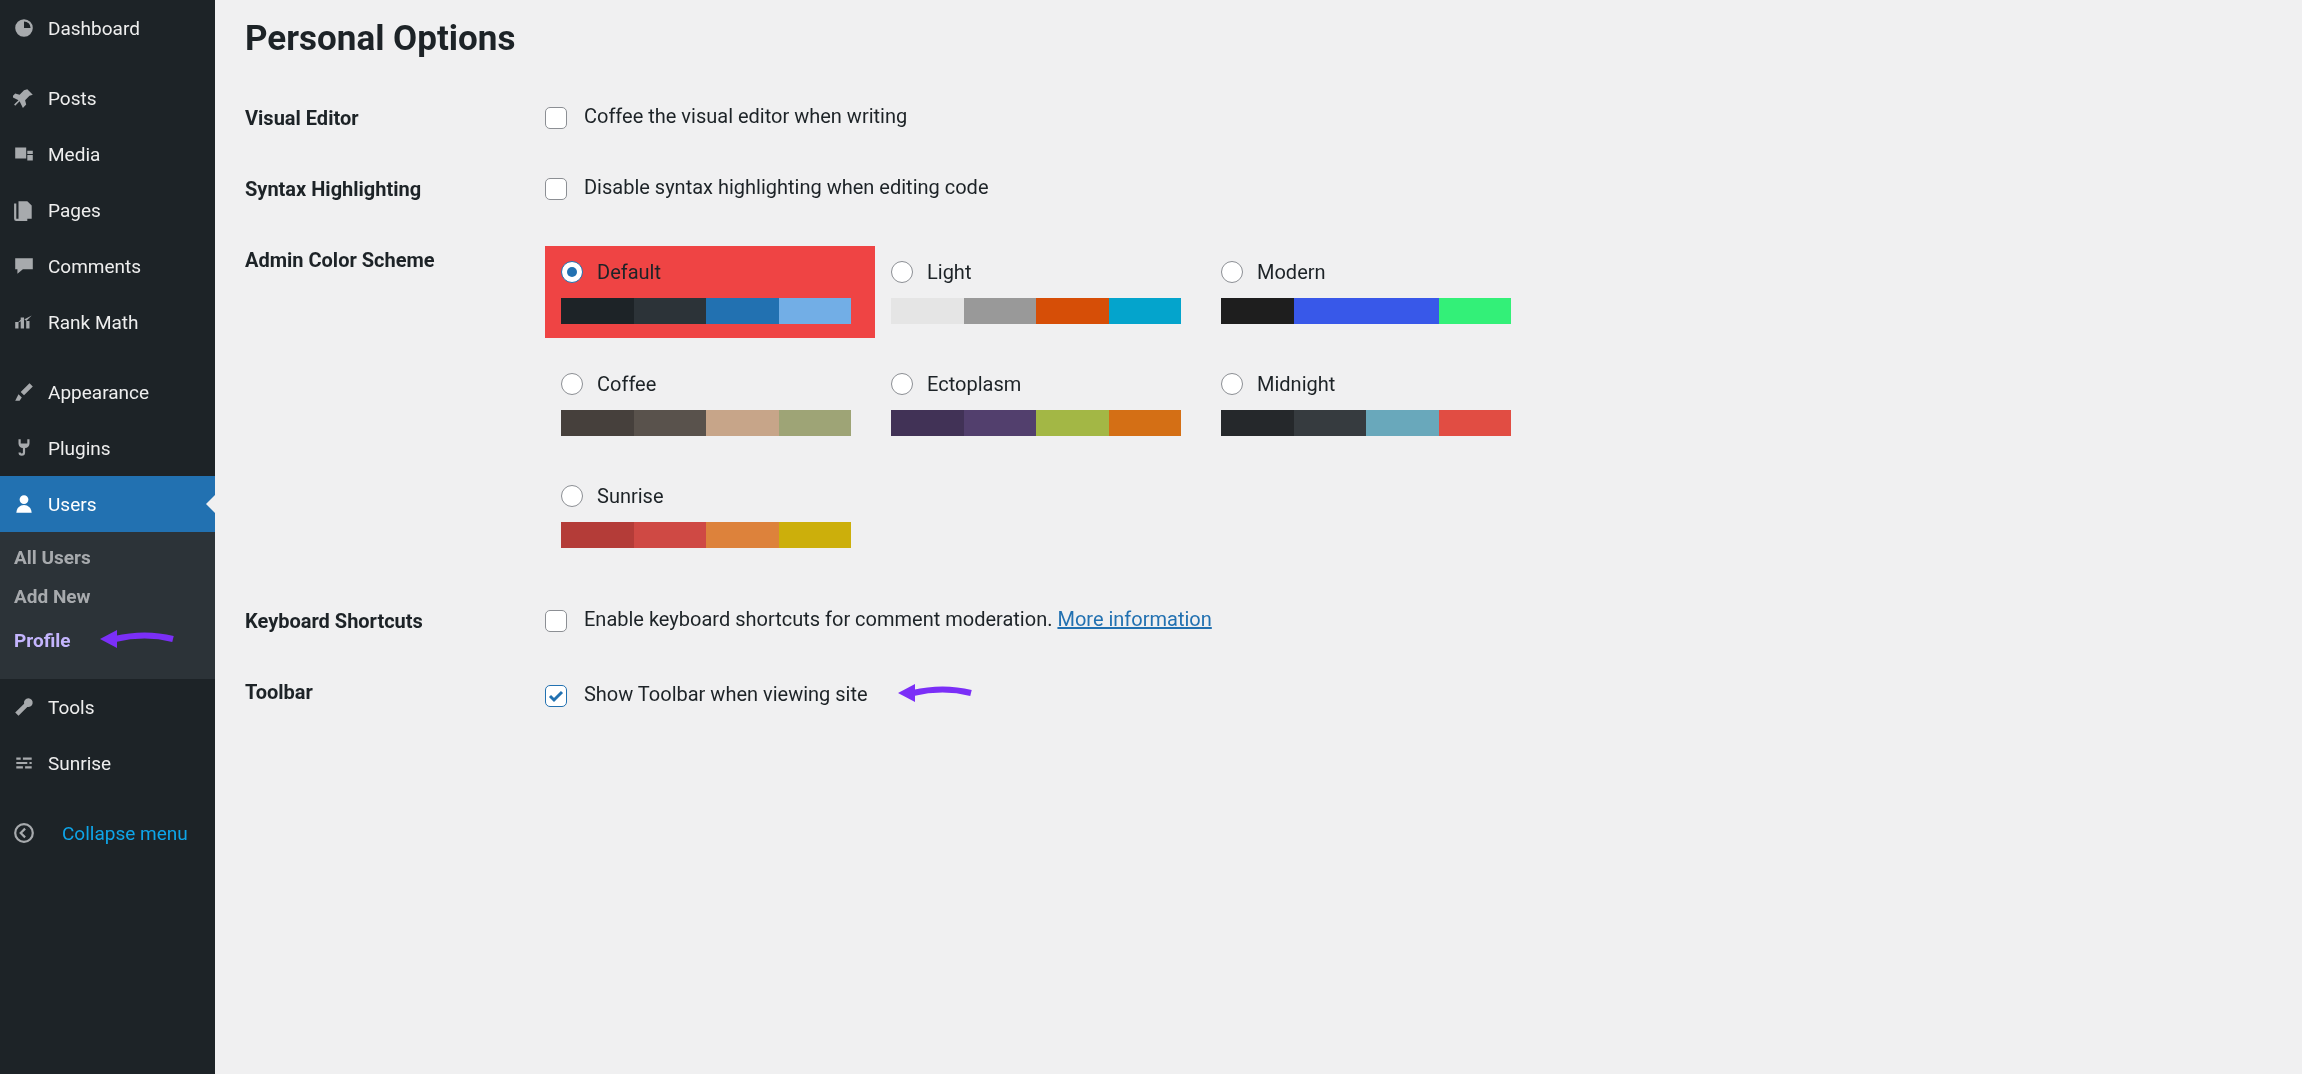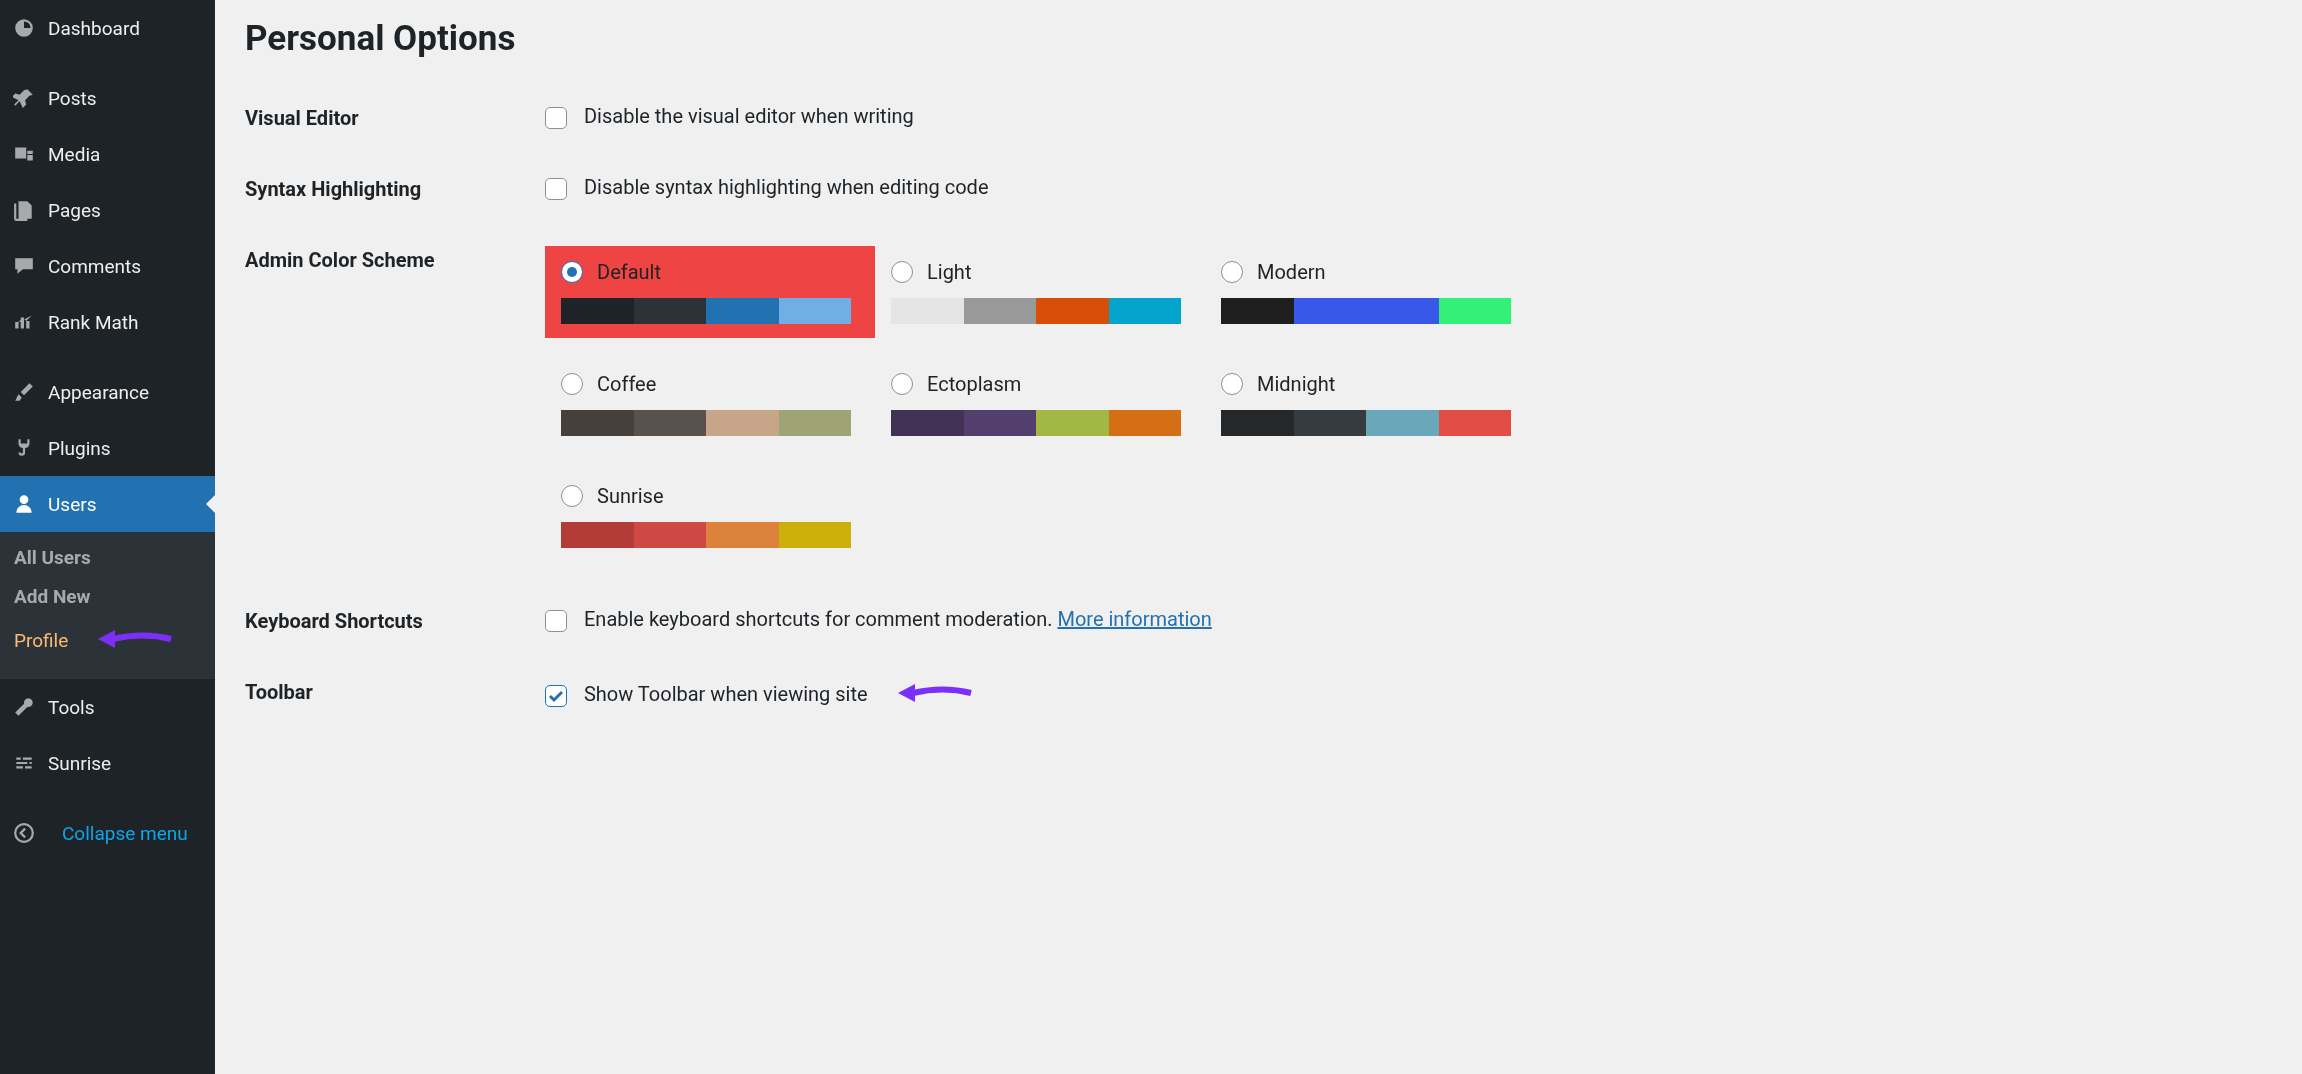--- a/index.html
+++ b/index.html
@@ -8,21 +8,21 @@
   
   .sidebar{width:215px;background:#1d2327;color:#c3c4c7;font-size:19px;flex-shrink:0;}
   .menu-item{display:flex;align-items:center;gap:12px;padding:16px 12px;cursor:pointer;color:#eee;}
   .menu-item .icon{width:24px;height:24px;display:flex;align-items:center;justify-content:center;color:#a7aaad;}
   .menu-item.active{background:#2271b1;color:#fff;}
   .menu-item.active .icon{color:#fff;}
   .menu-item.lowlight{color:#0ea5e9;gap:26px;}
   .menu-sep{height:14px;}
   .submenu{background:#2c3338;padding:6px 0 12px;}
   .submenu .sub-item{padding:8px 14px 8px 14px;font-size:19px;color:#a7aaad;cursor:pointer;font-weight:bold;}
-  .submenu .sub-item.current{color:#fdba74;font-weight:400;}
+  .submenu .sub-item.current{color:#c4b5fd;font-weight:700;}
   .menu-item svg{width:22px;height:22px;fill:currentColor;}
   .arrow-pointer{position:relative;}
   .arrow-pointer::after{content:"";position:absolute;right:-1px;top:50%;transform:translateY(-50%);border:10px solid transparent;border-right-color:#f0f0f1;}
   
   .content{flex:1;padding:0 30px 30px;}
   h2.section{font-size:35px;font-weight:700;margin:18px 0 34px;}
   .form-row{display:flex;align-items:flex-start;margin-bottom:42px;margin-top:45px;}
   .form-row .label{width:300px;font-weight:700;font-size:20px;padding-top:2px;}
   .form-row .field{flex:1;font-size:20px;}
   .chk{width:22px;height:22px;border:1px solid #8c8f94;border-radius:5px;background:#fff;display:inline-flex;align-items:center;justify-content:center;vertical-align:middle;margin-right:12px;cursor:pointer;}
@@ -164,21 +164,21 @@
     </div>
   </div>
 
   <div class="content">
     <h2 class="section">Personal Options</h2>
 
     <div class="form-row">
       <div class="label">Visual Editor</div>
       <div class="field">
         <span class="chk"></span>
-        <span>Disable the visual editor when writing</span>
+        <span>Coffee the visual editor when writing</span>
       </div>
     </div>
 
     <div class="form-row">
       <div class="label">Syntax Highlighting</div>
       <div class="field">
         <span class="chk"></span>
         <span>Disable syntax highlighting when editing code</span>
       </div>
     </div>

